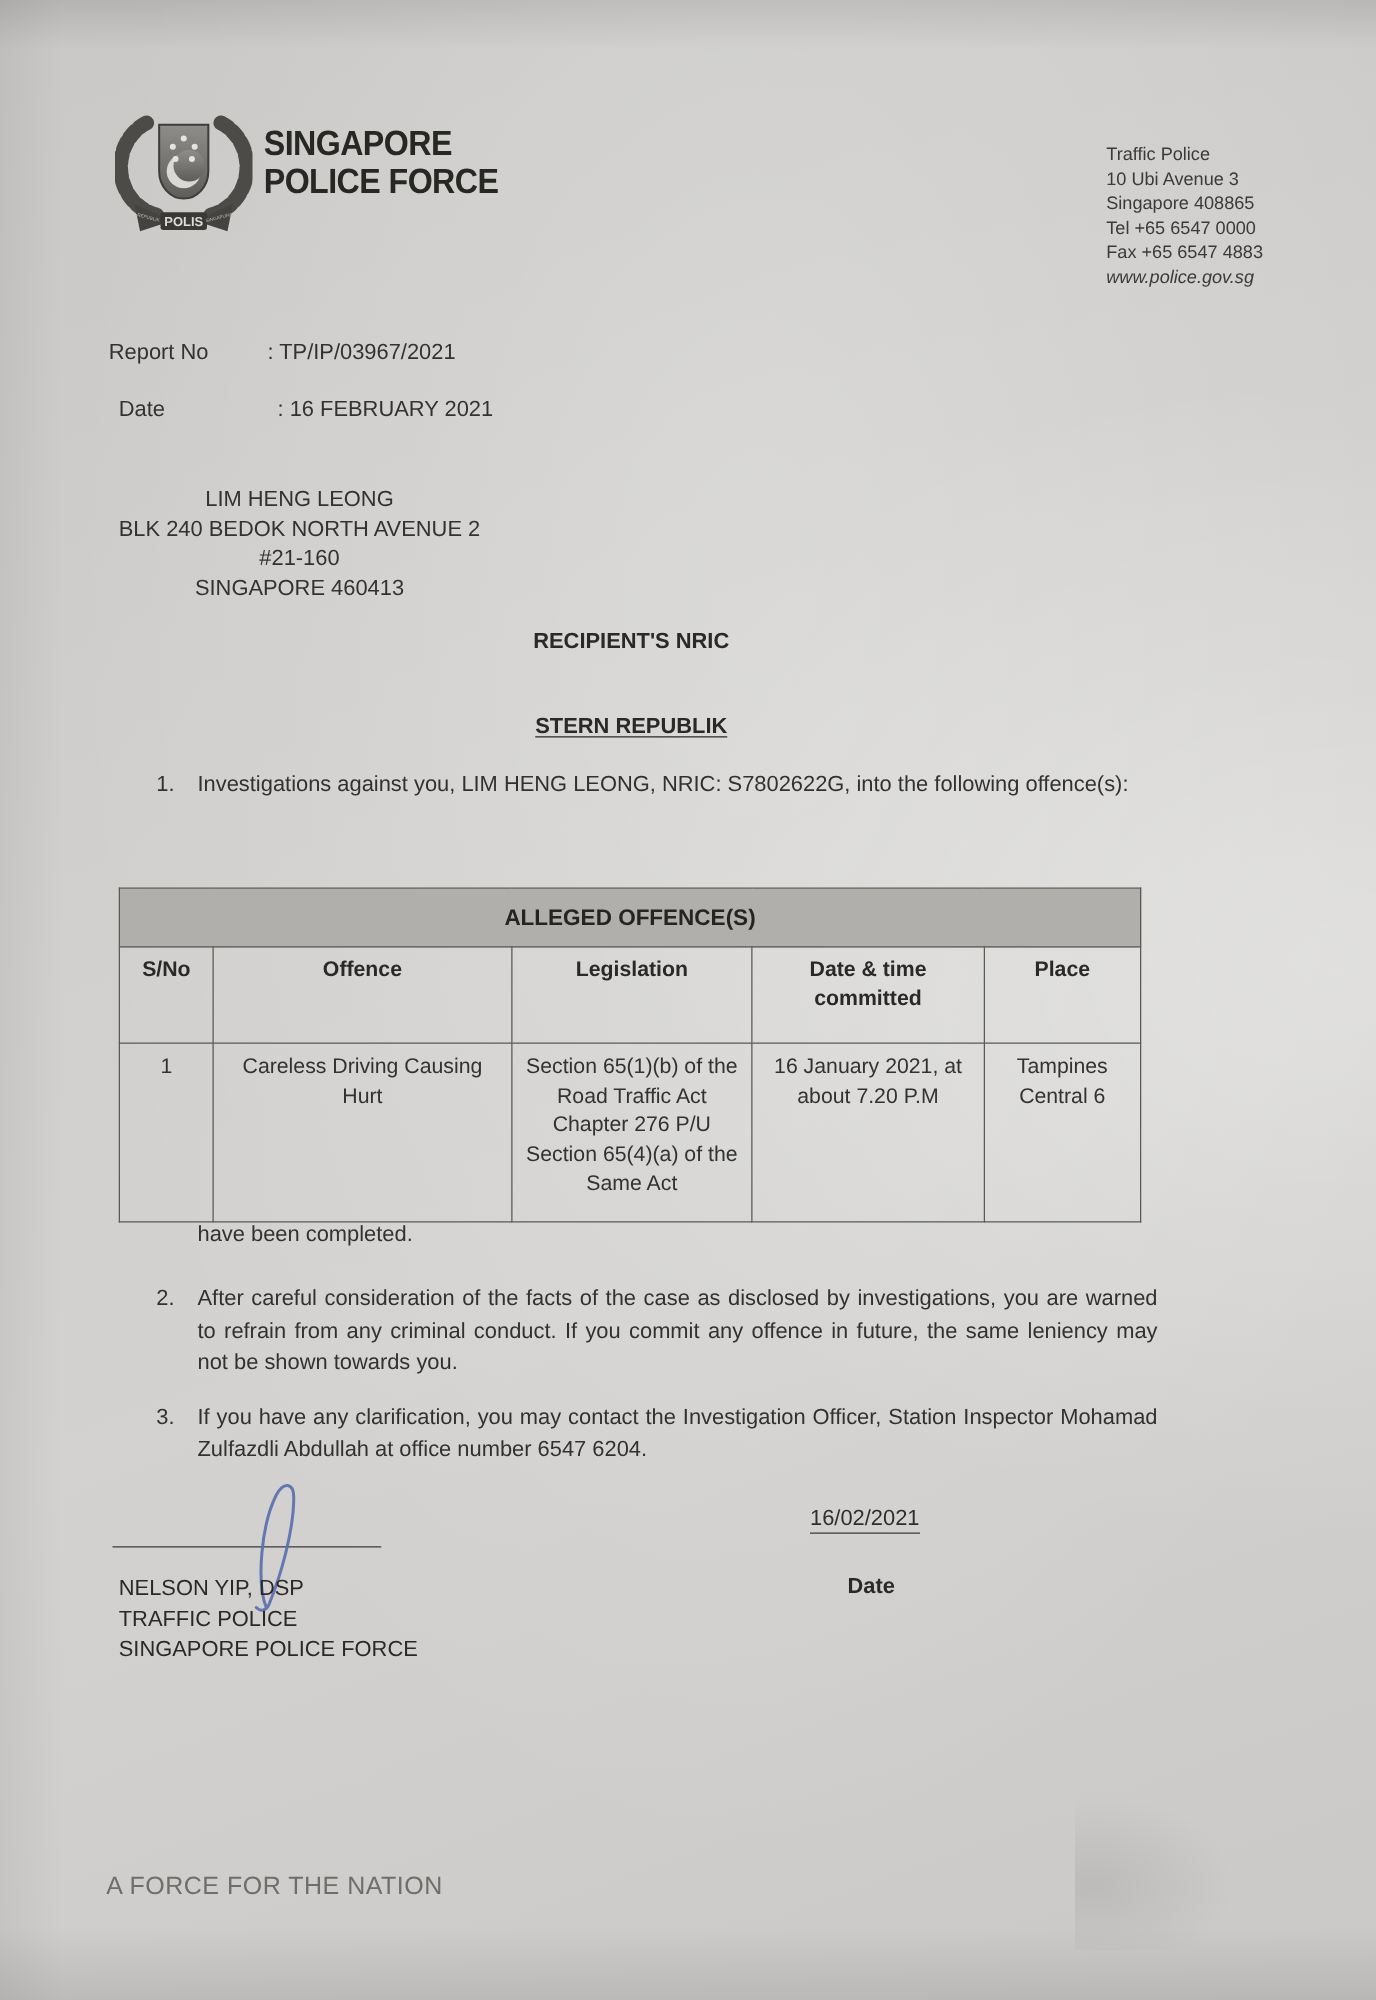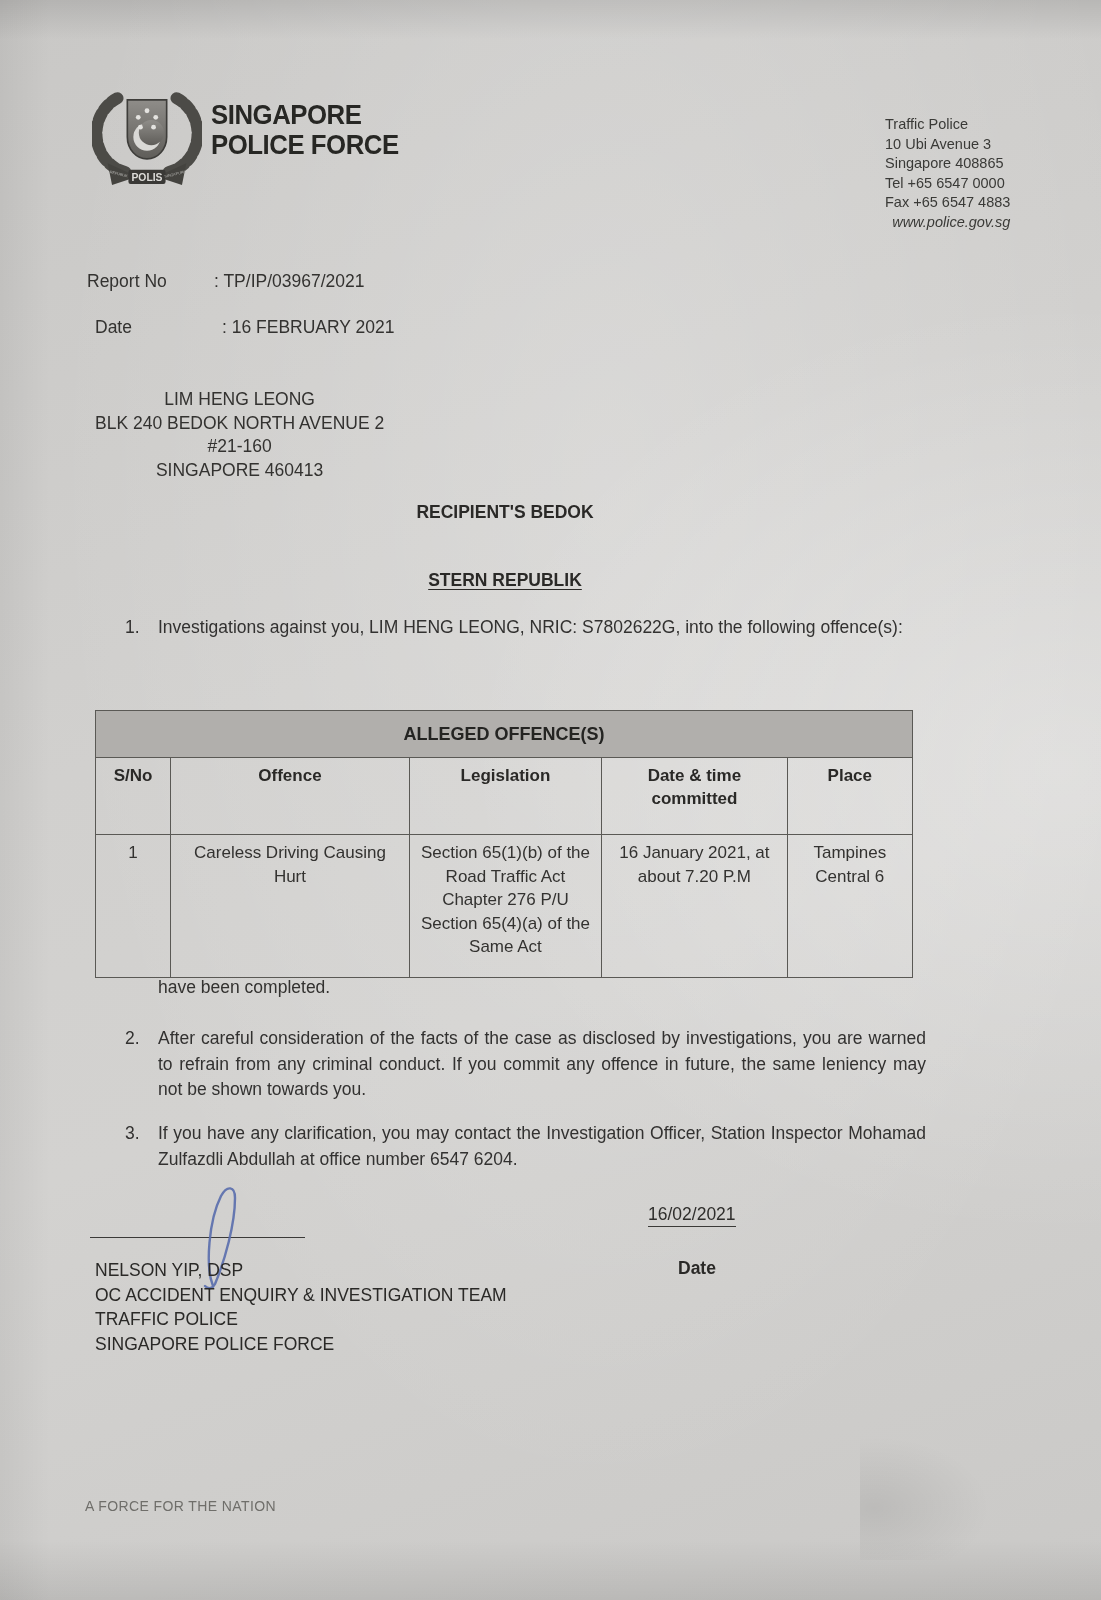--- a/index.html
+++ b/index.html
@@ -12,21 +12,21 @@
       linear-gradient(to bottom, rgba(0,0,0,.10) 0, transparent 40px),
       linear-gradient(to top, rgba(0,0,0,.09) 0, transparent 60px),
       linear-gradient(to right, rgba(0,0,0,.05) 0, transparent 50px),
       linear-gradient(160deg,#c9c8c6 0%,#d1d0ce 40%,#d3d2d0 60%,#cac9c7 100%);
   }
   .abs{position:absolute;}
   
   .org-name{font-size:28px;font-weight:800;line-height:30px;letter-spacing:-0.5px;
     color:#272724;transform:scaleX(.92);transform-origin:left top;}
   .contact{font-size:14.5px;line-height:19.5px;color:#3a3a37;}
-  .contact .web{font-style:italic;text-align:right;}
+  .contact .web{font-style:italic;}
   
   .meta-row{font-size:17.5px;color:#333230;}
   .meta-label{display:inline-block;width:127px;}
   
   .addr{font-size:17.5px;line-height:23.5px;color:#333230;text-align:center;}
   
   .center-head{left:95px;width:820px;text-align:center;font-size:17.5px;font-weight:bold;color:#2a2927;}
   .u{text-decoration:underline;text-underline-offset:3px;}
   
   .para{left:125px;width:801px;display:flex;font-size:17.5px;line-height:25.5px;color:#323130;}
@@ -39,21 +39,21 @@
     height:34px;vertical-align:middle !important;color:#242422;margin-top:21px;}
   .tbl-head th{font-weight:bold;text-align:center;height:64px;padding-top:9px;line-height:23px;color:#2a2927;}
   .tbl-body td{height:130px;line-height:23.5px;padding-top:9px;}
   .td-center{text-align:center !important;}
   .note{font-size:17.5px;color:#333230;}
   
   .sig-line{left:90px;top:1237px;width:215px;height:0;border-top:1.6px solid #3b3a38;}
   .sign-date{font-size:17.5px;color:#2f2e2c;border-bottom:1.8px solid #3b3a38;padding-bottom:1px;}
   .date-caption{font-size:17.5px;font-weight:bold;color:#2a2927;}
   .name-block{font-size:17.5px;font-weight:normal;line-height:24.5px;color:#2a2927;}
-  .footer-tag{font-size:14px;color:#6f6e6a;letter-spacing:.4px;}
+  .footer-tag{font-size:20px;color:#6f6e6a;letter-spacing:.4px;}
   .shadow-blob{left:860px;top:1430px;width:140px;height:130px;
     background:radial-gradient(ellipse at 10% 60%, rgba(0,0,0,.08), transparent 65%);}
 </style>
 </head>
 <body>
 
 <div class="page">
 
   <div class="abs" style="left:92px;top:78px;width:110px;height:118px;">
     <svg width="110" height="118" viewBox="0 0 100 108">
@@ -107,21 +107,21 @@
     <span class="meta-label">Date</span><span>: 16 FEBRUARY 2021</span>
   </div>
 
   <div class="abs addr" style="left:95px;top:388px;">
     <div>LIM HENG LEONG</div>
     <div>BLK 240 BEDOK NORTH AVENUE 2</div>
     <div>#21-160</div>
     <div>SINGAPORE 460413</div>
   </div>
 
-  <div class="abs center-head" style="top:502px;">RECIPIENT'S BEDOK</div>
+  <div class="abs center-head" style="top:502px;">RECIPIENT'S NRIC</div>
   <div class="abs center-head u" style="top:570px;">STERN REPUBLIK</div>
 
   <div class="abs para" style="top:615px;">
     <span class="num">1.</span>
     <div class="ptext">Investigations against you, LIM HENG LEONG, NRIC: S7802622G, into the following offence(s):</div>
   </div>
 
   <div class="abs" style="left:95px;top:710px;">
     <table class="offence">
       <colgroup>
@@ -170,21 +170,20 @@
 
   <div class="abs sig-line"></div>
   <div class="abs" style="left:185px;top:1182px;width:90px;height:110px;">
     <svg width="90" height="110" viewBox="0 0 90 110">
       <path d="M28,104 C20,84 24,38 36,14 C42,3 50,4 50,16 C50,42 40,78 30,102 C28,106 24,108 20,104" fill="none" stroke="#5b6fae" stroke-width="2.4" stroke-linecap="round" opacity="0.92"></path>
     </svg>
   </div>
 
   <div class="abs name-block" style="left:95px;top:1258px;">
     <div>NELSON YIP, DSP</div>
-    <div>OC ACCIDENT ENQUIRY &amp; INVESTIGATION TEAM</div>
     <div>TRAFFIC POLICE</div>
     <div>SINGAPORE POLICE FORCE</div>
   </div>
 
   <div class="abs footer-tag" style="left:85px;top:1498px;">A FORCE FOR THE NATION</div>
 
   <div class="abs shadow-blob"></div>
 </div>
 
 </body></html>

